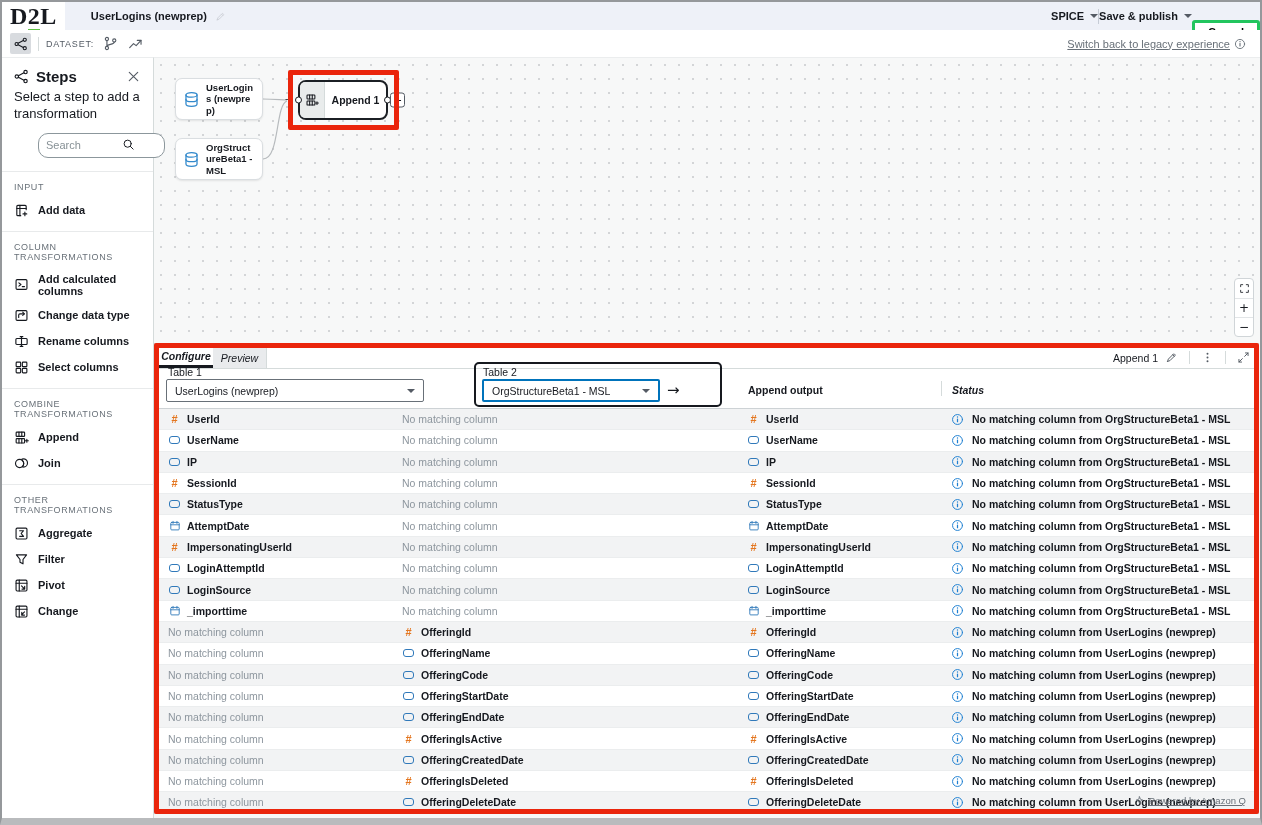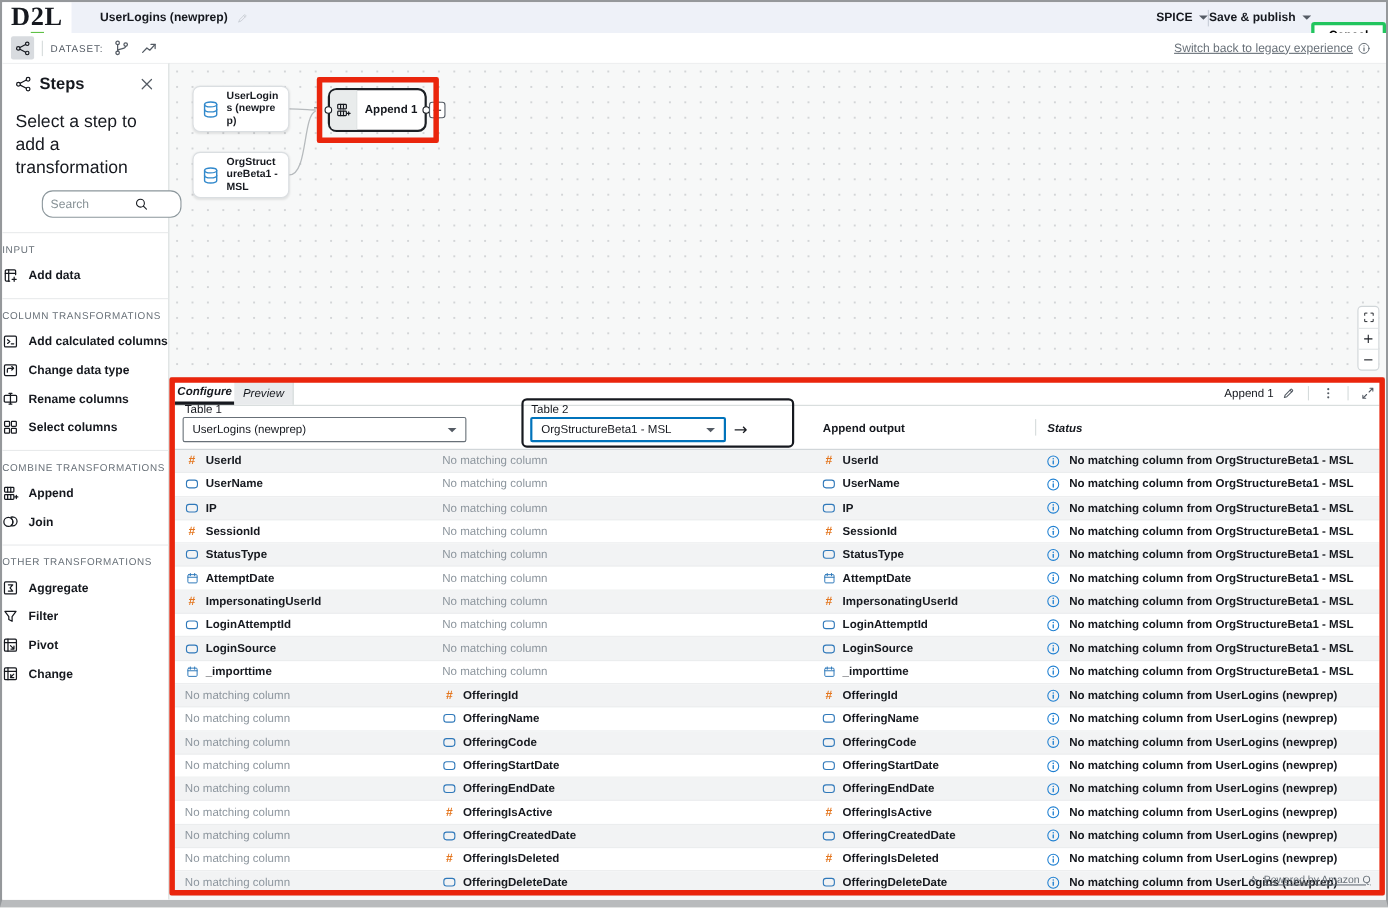--- a/index.html
+++ b/index.html
@@ -32,26 +32,26 @@
   .legacy{margin-left:auto;font-size:11px;color:#687078;display:flex;align-items:center;gap:4px;padding-right:6px;cursor:pointer;}
   .legacy .txt{text-decoration:underline;}
   .legacy .icn{width:12px;height:12px;color:#687078;}
 
   
   .sidebar{position:absolute;left:0;top:55px;bottom:0;width:152px;background:#fff;border-right:1px solid #d5dbdb;border-top:1px solid #ebedee;padding:10px 12px;z-index:4;}
   .sb-head{display:flex;align-items:center;gap:7px;}
   .sb-head .icn{width:15px;height:15px;}
   .sb-title{font-size:15px;font-weight:bold;}
   .sb-close{margin-left:auto;width:13px;height:13px;color:#545b64;cursor:pointer;}
-  .sb-sub{font-size:16px;margin-top:16px;line-height:1.3;}
+  .sb-sub{font-size:13px;margin-top:4px;line-height:1.3;}
   .sb-search{margin-top:10px;position:relative;}
   .sb-search input{width:100%;height:25px;border:1px solid #8c979c;border-radius:10px;font-size:11px;padding:0 22px 0 7px;color:#16191f;font-family:inherit;outline:none;margin-left:24px;}
   .sb-search input::placeholder{color:#879196;}
   .sb-search .icn{position:absolute;right:6px;top:5.5px;width:13px;height:13px;color:#16191f;}
-  .sb-section{border-top:1px solid #e8eaeb;margin:13px -12px 0;padding:10px 0 0;}
+  .sb-section{border-top:1px solid #e8eaeb;margin:13px -12px 0;padding:10px 12px 0;}
   .sb-sec-label{font-size:9px;color:#687078;letter-spacing:.6px;}
   .sb-item{display:flex;align-items:center;gap:9px;margin-top:11px;font-size:11px;font-weight:bold;cursor:pointer;}
   .sb-item .icn{width:15px;height:15px;flex:none;color:#16191f;}
 
   
   .canvas{position:absolute;left:152px;top:55px;right:0;bottom:0;background:#f7f8f8;border-top:1px solid #ebedee;
     background-image:radial-gradient(#d3d5d7 1px,transparent 1.2px);background-size:14px 14px;}
   .edges{position:absolute;left:0;top:0;width:100%;height:100%;}
   .node{position:absolute;width:88px;height:42px;background:#fff;border:1px solid #dadee1;border-radius:7px;
     box-shadow:0 1px 2px rgba(0,0,0,.09);display:flex;align-items:center;gap:6px;padding:4px 7px;cursor:pointer;}

